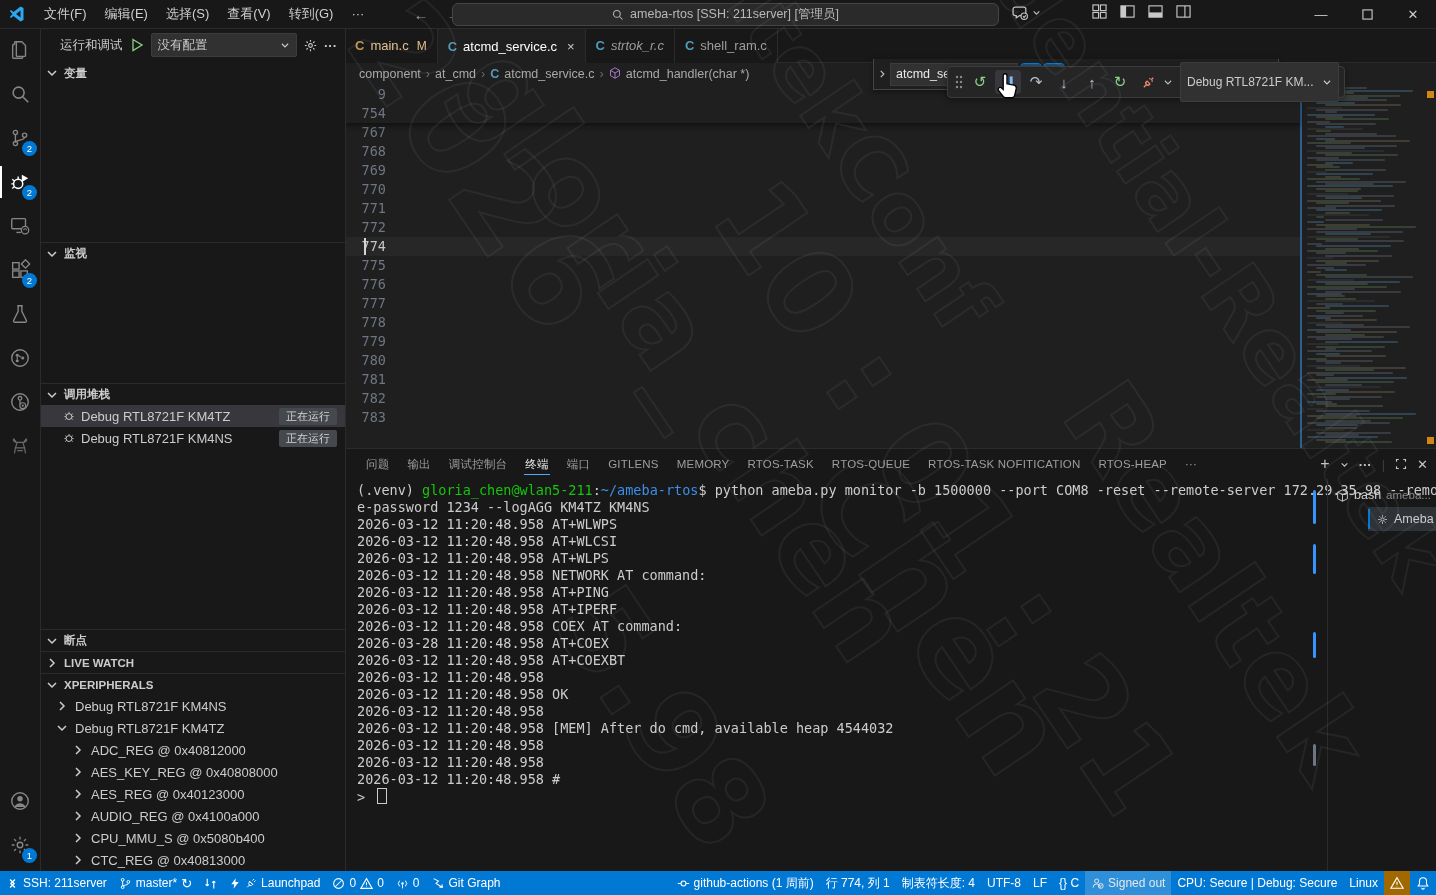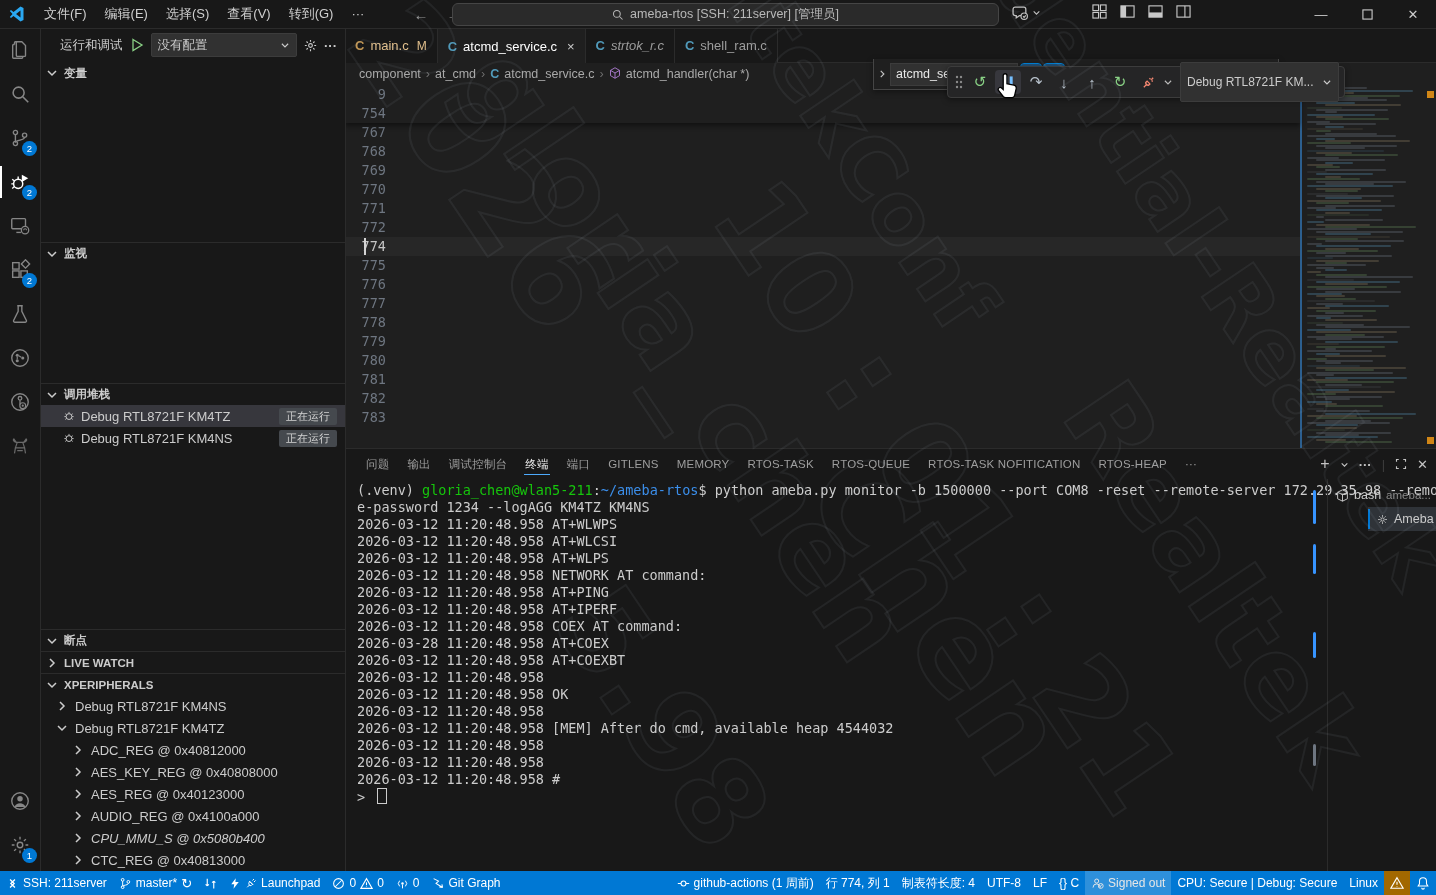--- a/index.html
+++ b/index.html
@@ -398,21 +398,21 @@
         <span>AES_REG @ 0x40123000</span>
       </div>
       <div class="sb-row" style="top: 777px; padding-left: 30px;">
         <span>
           <svg class="chev" viewBox="0 0 16 16" width="16" height="16" style="">
             <path d="M6 4l4 4-4 4" fill="none" stroke="#cccccc" stroke-width="1.5"></path>
           </svg>
         </span>
         <span>AUDIO_REG @ 0x4100a000</span>
       </div>
-      <div class="sb-row" style="top: 799px; padding-left: 30px; font-style: italic;">
+      <div class="sb-row" style="top: 799px; padding-left: 30px;">
         <span>
           <svg class="chev" viewBox="0 0 16 16" width="16" height="16" style="">
             <path d="M6 4l4 4-4 4" fill="none" stroke="#cccccc" stroke-width="1.5"></path>
           </svg>
         </span>
         <span>CPU_MMU_S @ 0x5080b400</span>
       </div>
       <div class="sb-row" style="top: 821px; padding-left: 30px;">
         <span>
           <svg class="chev" viewBox="0 0 16 16" width="16" height="16" style="">

